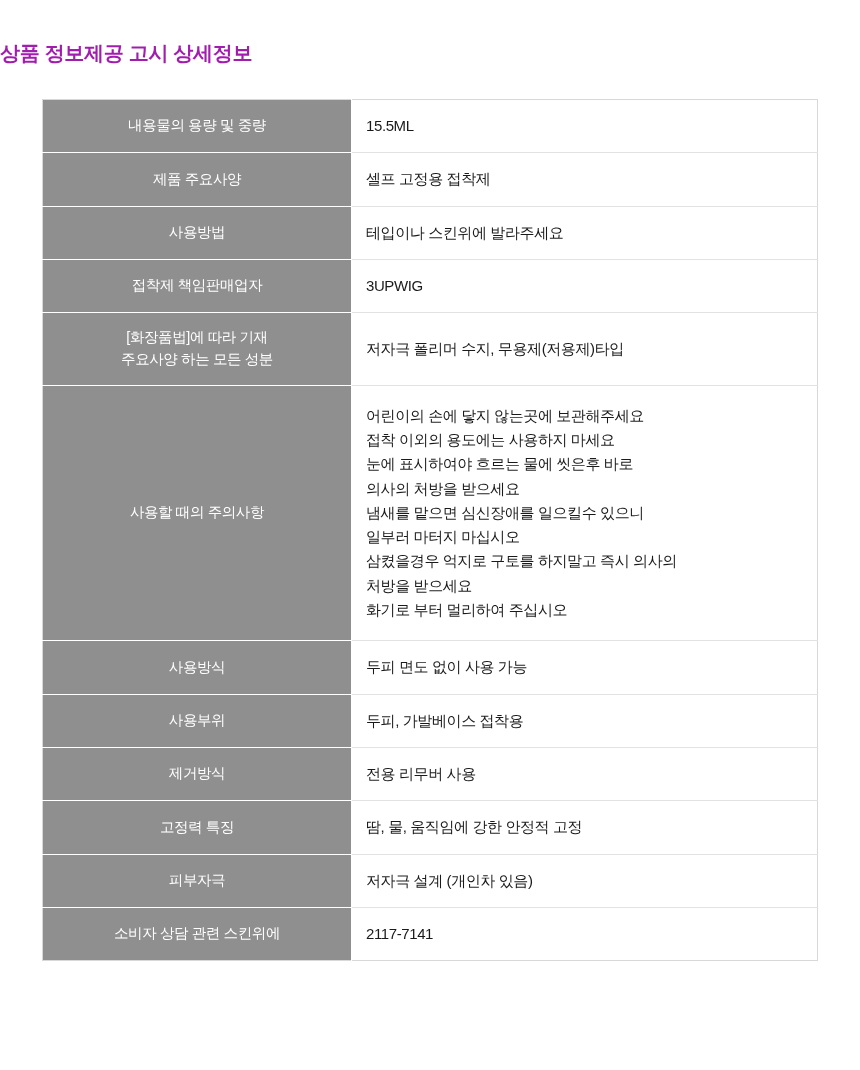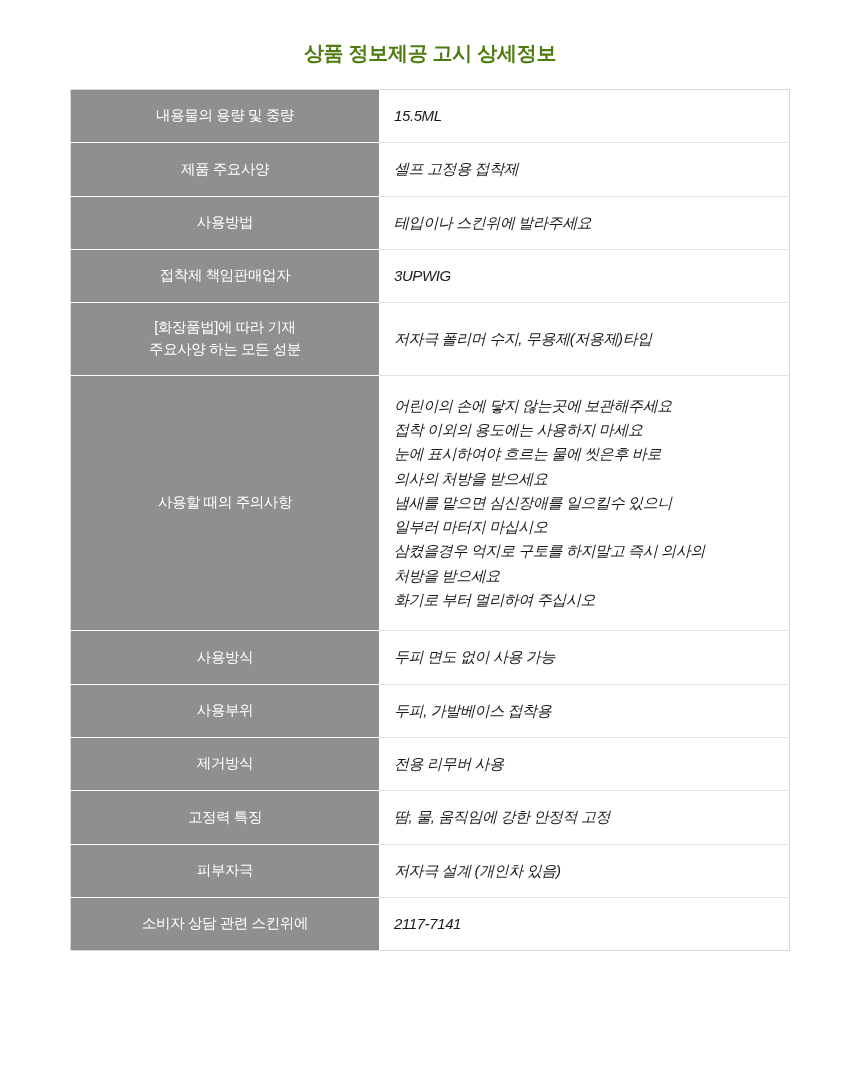--- a/index.html
+++ b/index.html
@@ -13,31 +13,30 @@
     font-family: "Liberation Sans", sans-serif;
     color: #1a1a1a;
     -webkit-font-smoothing: antialiased;
   }
   .page {
     width: 860px;
     box-sizing: border-box;
     padding: 0;
   }
   .doc-title {
-    text-align: center;
     font-size: 20px;
     font-weight: bold;
     letter-spacing: -0.3px;
-    color: #4d7c0f;
+    color: #a21caf;
     padding: 40px 0 16px 0;
     margin: 0;
   }
   .table-wrap {
-    width: 720px;
-    margin: 6px auto;
+    width: 776px;
+    margin: 16px auto;
   }
   table.spec {
     width: 100%;
     border-collapse: collapse;
     table-layout: fixed;
     border: 1px solid #d8d8d8;
   }
   table.spec tr {
     vertical-align: middle;
   }
@@ -70,21 +69,20 @@
   tr:last-child td.value {
     border-bottom: none;
   }
   td.value.multiline {
     padding-top: 18px;
     padding-bottom: 18px;
   }
   .ml-line {
     display: block;
     white-space: nowrap;
-    font-style: italic;
   }
   .label-line {
     display: block;
   }
   .spacer-bottom {
     height: 100px;
   }
 </style>
 </head>
 <body>

